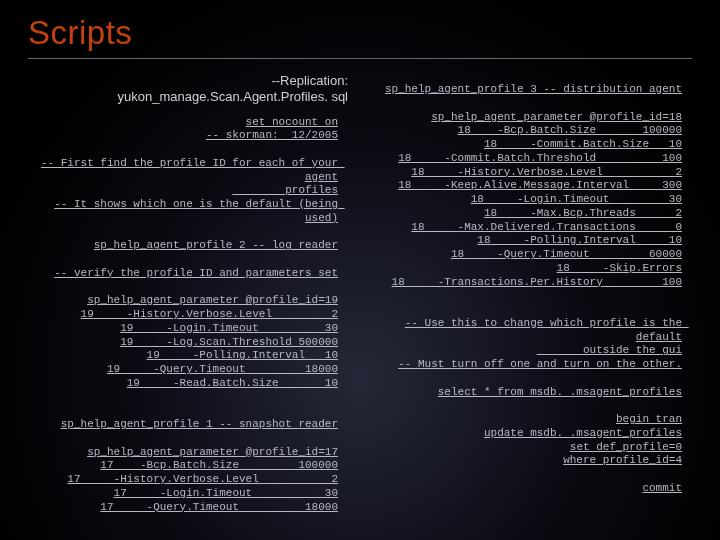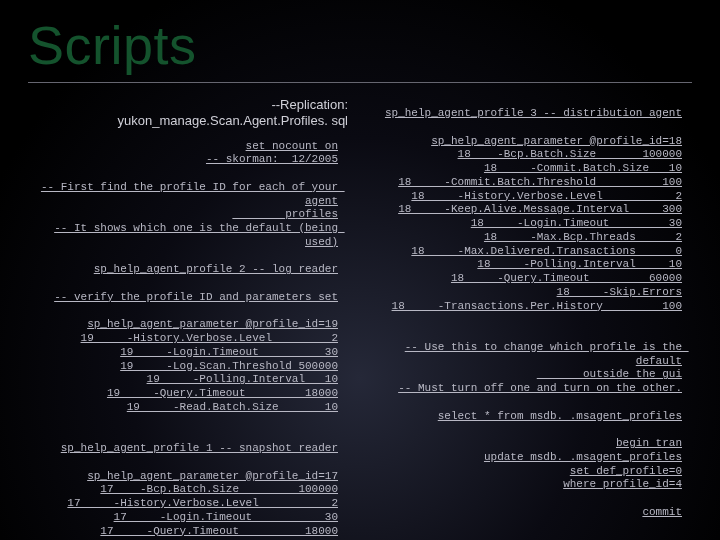--- a/index.html
+++ b/index.html
@@ -14,23 +14,23 @@
     overflow: hidden;
   }
   .slide {
     width: 720px;
     height: 540px;
     box-sizing: border-box;
     padding: 14px 28px 20px 28px;
     position: relative;
   }
   .title {
-    font-size: 54px;
+    font-size: 33px;
     font-weight: normal;
-    color: #14532d;
+    color: #c2410c;
     margin: 0 0 6px 0;
     letter-spacing: 0.5px;
   }
   .rule {
     border: none;
     border-top: 1px solid #666670;
     margin: 0 0 14px 0;
   }
   .cols {
     display: flex;

